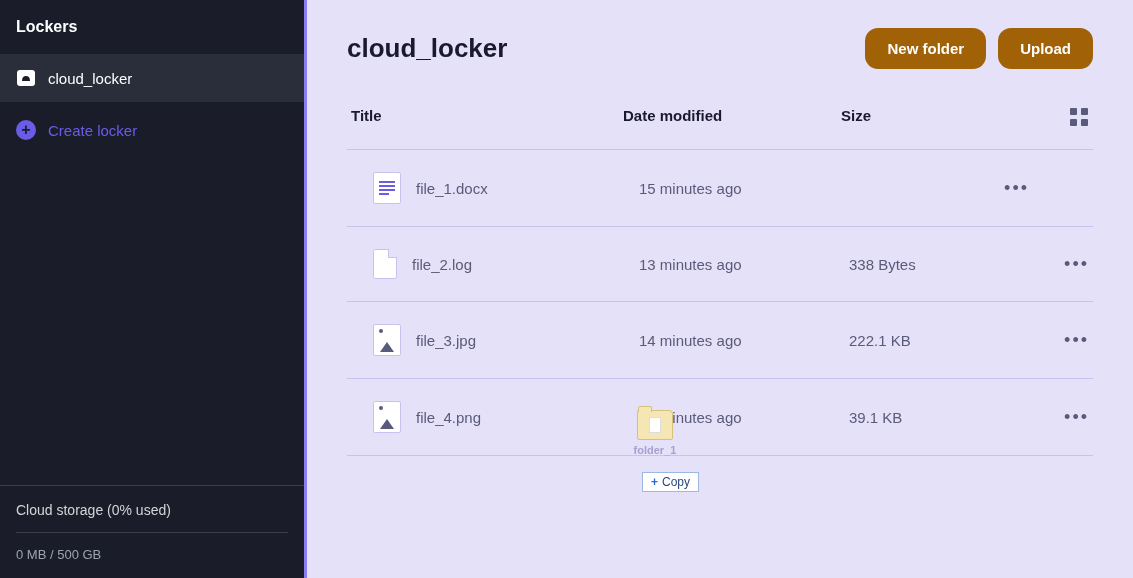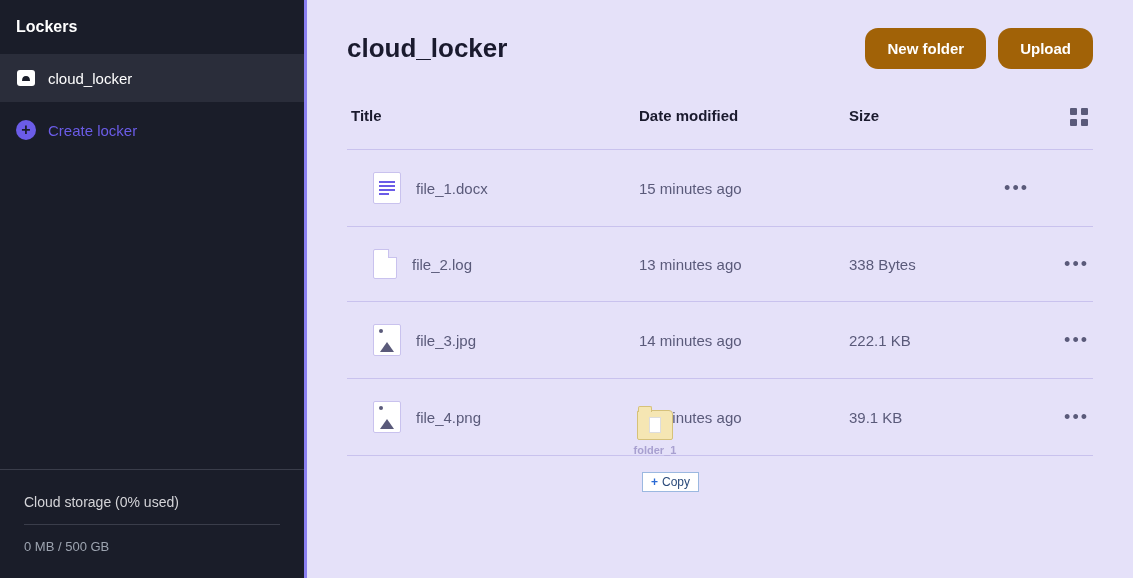--- a/index.html
+++ b/index.html
@@ -63,21 +63,21 @@
       color: #1a1d29;
       font-size: 16px;
       font-weight: 700;
       line-height: 1;
     }
     .storage-info {
       position: absolute;
       bottom: 0;
       left: 0;
       right: 0;
-      padding: 24px;
+      padding: 16px;
       border-top: 1px solid #3a3d4a;
       color: #d4d4d8;
     }
     .storage-label {
       font-size: 14px;
       margin-bottom: 14px;
     }
     .storage-bar {
       height: 1px;
       background: #3a3d4a;
@@ -122,20 +122,21 @@
     .table {
       margin: 0 40px;
     }
     .table-header {
       display: grid;
       grid-template-columns: 1fr 210px 180px 60px;
       padding: 14px 4px 22px 4px;
       font-size: 15px;
       font-weight: 600;
       color: #1a1a2e;
+      gap: 8px;
     }
     .grid-view-btn {
       display: flex;
       justify-content: flex-end;
       align-items: center;
       cursor: pointer;
     }
     .grid-icon-svg {
       fill: #5a5a7a;
     }

